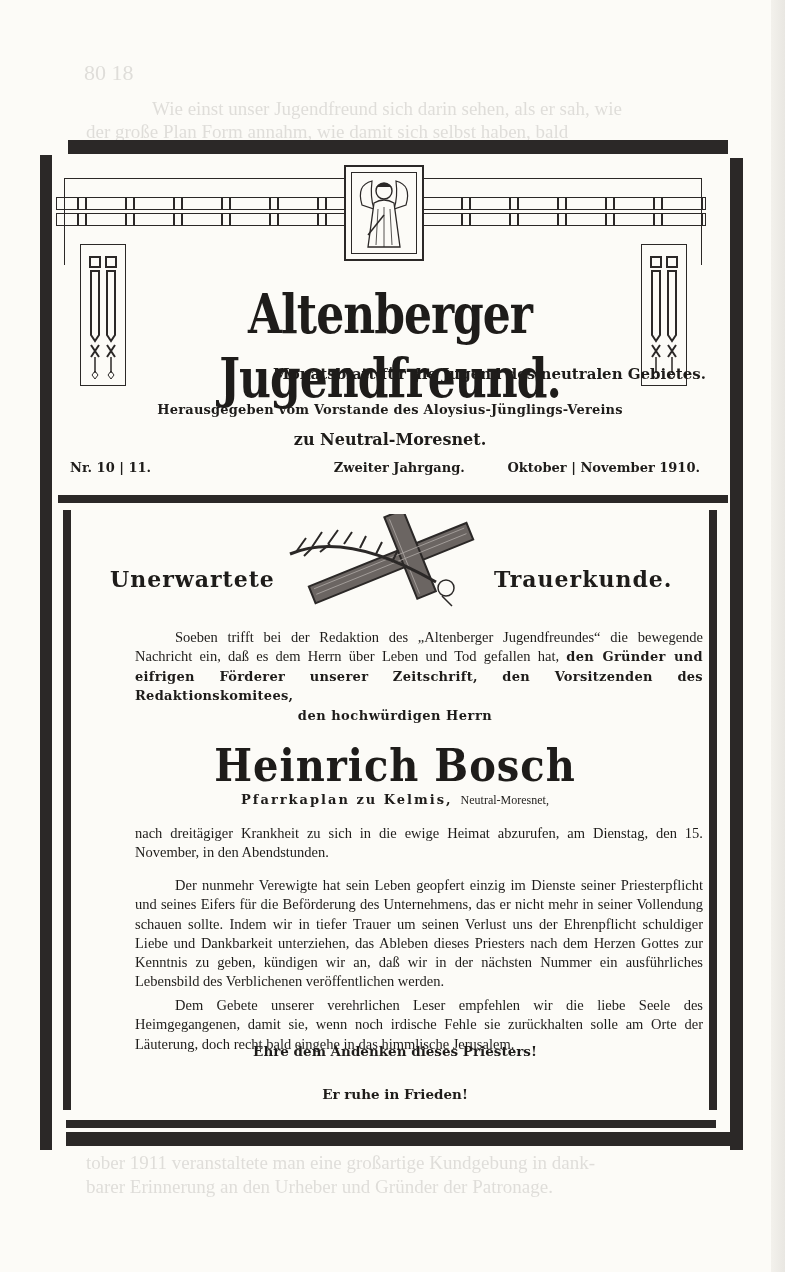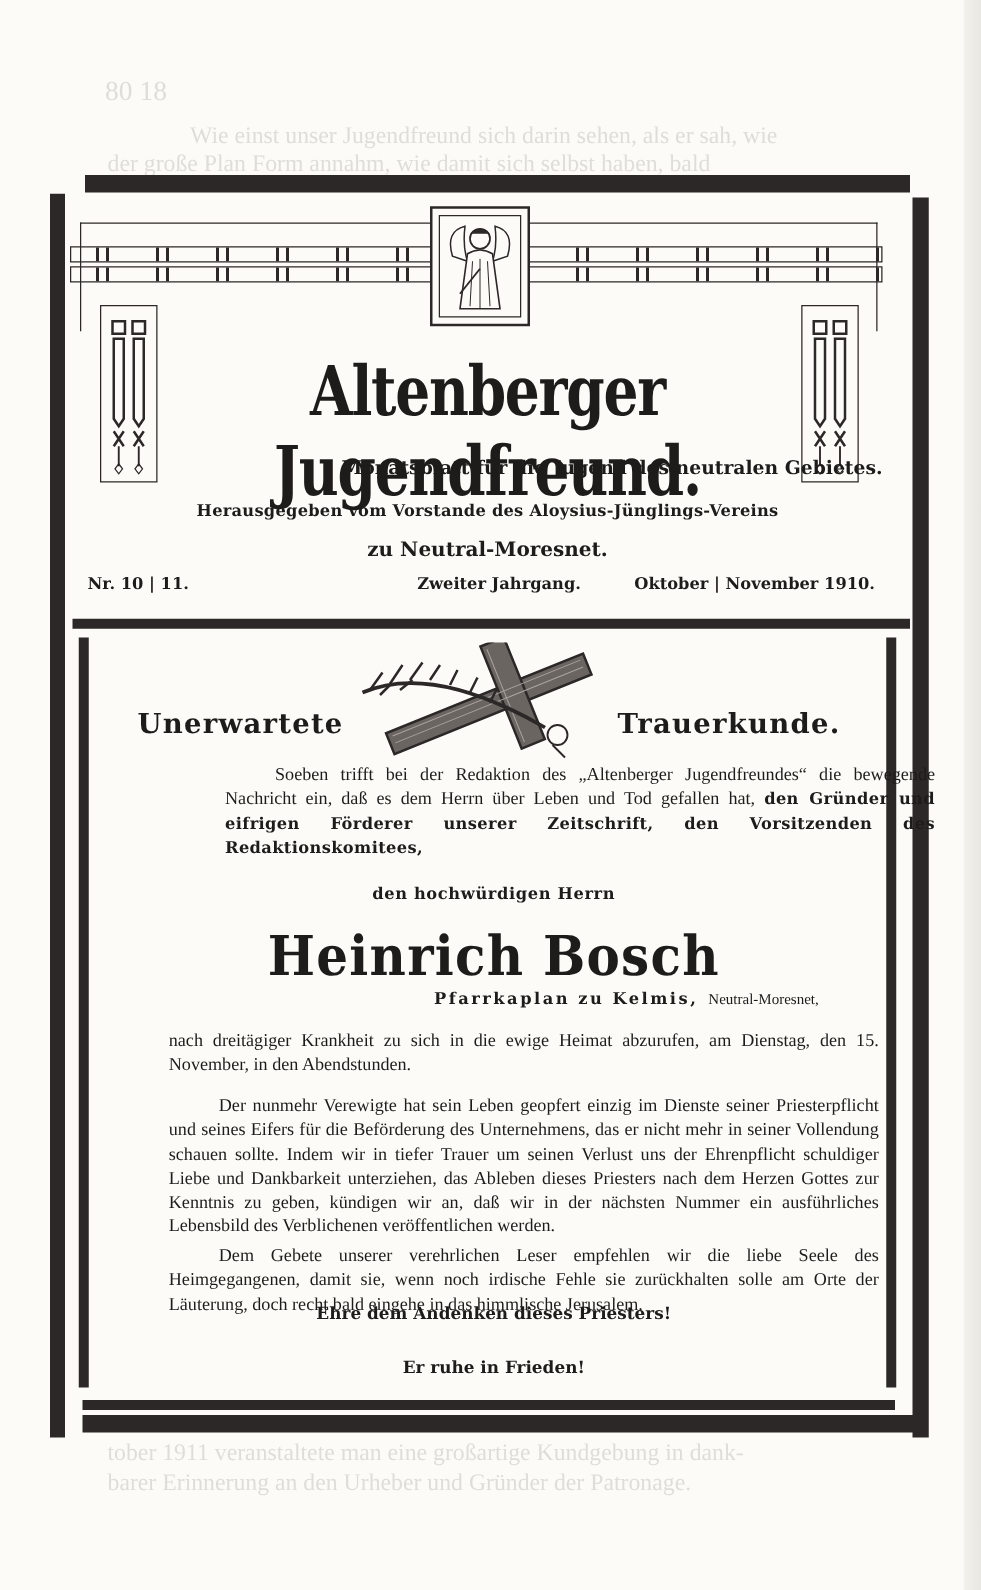--- a/index.html
+++ b/index.html
@@ -33,21 +33,21 @@
   .issue-line { position: absolute; left: 70px; top: 460px; width: 630px; font-size: 13px; font-weight: 700; display: flex; justify-content: space-between; }
 
   
   .headline { position: absolute; top: 566px; font-family: "DejaVu Serif", serif; font-size: 22px; font-weight: 700; letter-spacing: 1px; }
   .cross-wrap { position: absolute; left: 286px; top: 514px; width: 200px; height: 94px; }
   .body { position: absolute; left: 135px; width: 568px; font-family: "Liberation Serif", serif; font-size: 14.5px; line-height: 19.3px; text-align: justify; }
   .body p { margin: 0; }
   .indent { text-indent: 40px; }
   .bold { font-weight: 700; font-family: "DejaVu Serif", serif; font-size: 13px; letter-spacing: .3px; }
   .name { position: absolute; left: 135px; top: 742px; width: 520px; text-align: center; font-family: "DejaVu Serif", serif; font-weight: 700; font-size: 40px; transform: scaleY(1.1); letter-spacing: 1px; }
-  .role { position: absolute; left: 135px; top: 792px; width: 520px; text-align: right; font-size: 13px; }
+  .role { position: absolute; left: 135px; top: 792px; width: 520px; text-align: center; font-size: 13px; }
   .role .r1 { font-family: "DejaVu Serif", serif; font-weight: 700; letter-spacing: 2px; }
   .role .r2 { font-family: "Liberation Serif", serif; font-size: 12px; margin-left: 8px; }
   .closing { position: absolute; left: 135px; width: 520px; text-align: center; font-family: "DejaVu Serif", serif; font-weight: 700; font-size: 13.5px; }
 </style>
 </head>
 <body>
 
 <div class="page-edge"></div>
 
 <div class="ghost" style="left:84px; top:60px; font-size:22px;">80 18</div>
@@ -128,21 +128,21 @@
         <path d="M24 46 L186 46 M24 52 L186 52 M120 10 L120 90" stroke="#a9a39f" stroke-width=".8"></path>
       </g>
       <path d="M4 40 Q60 16 150 68" fill="none" stroke="#2b2827" stroke-width="3"></path>
       <path d="M10 38 L20 24 M26 33 L36 18 M42 30 L52 16 M58 30 L66 18 M74 34 L80 22 M90 40 L96 28 M106 48 L112 36 M18 42 L26 34 M34 38 L44 30" stroke="#2b2827" stroke-width="2"></path>
       <circle cx="160" cy="74" r="8" fill="none" stroke="#2b2827" stroke-width="1.5"></circle>
       <path d="M156 82 L166 92" stroke="#2b2827" stroke-width="1.5"></path>
     </svg>
   </div>
   <div class="headline" style="left:494px;">Trauerkunde.</div>
 
-  <div class="body" style="top:611px;margin-left:45px;">
+  <div class="body" style="top:628px;">
     <p class="indent">
       <span>Soeben trifft bei der Redaktion des „Altenberger Jugendfreundes“ die bewegende Nachricht ein, daß es dem Herrn über Leben und Tod gefallen hat,</span>
       <span class="bold">den Gründer und eifrigen Förderer unserer Zeitschrift, den Vorsitzenden des Redaktionskomitees,</span>
     </p>
   </div>
   <div class="closing" style="top:708px; font-size:13px; letter-spacing:.5px;">den hochwürdigen Herrn</div>
 
   <div class="name">Heinrich Bosch</div>
   <div class="role">
     <span class="r1">Pfarrkaplan zu Kelmis,</span><span class="r2">Neutral-Moresnet,</span>

